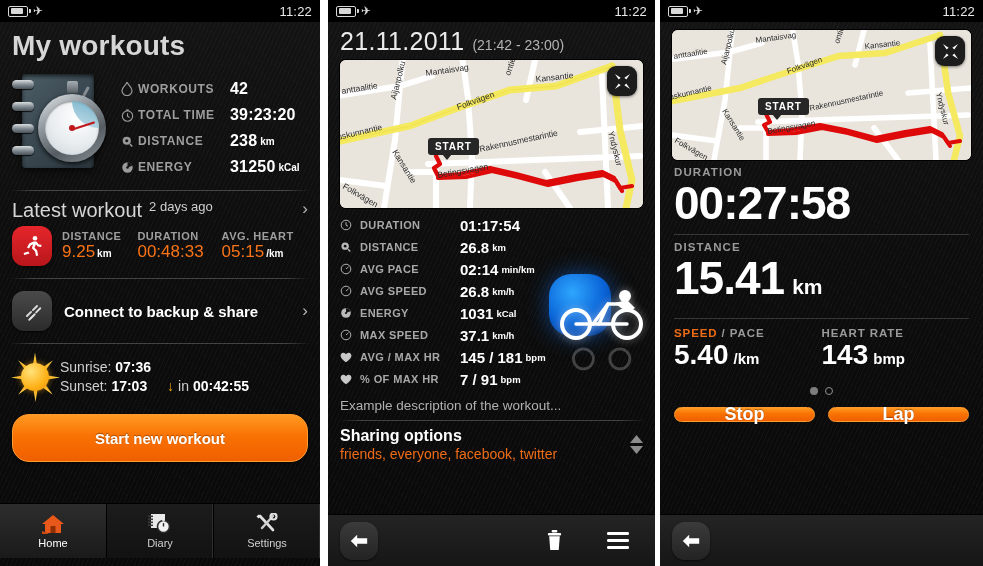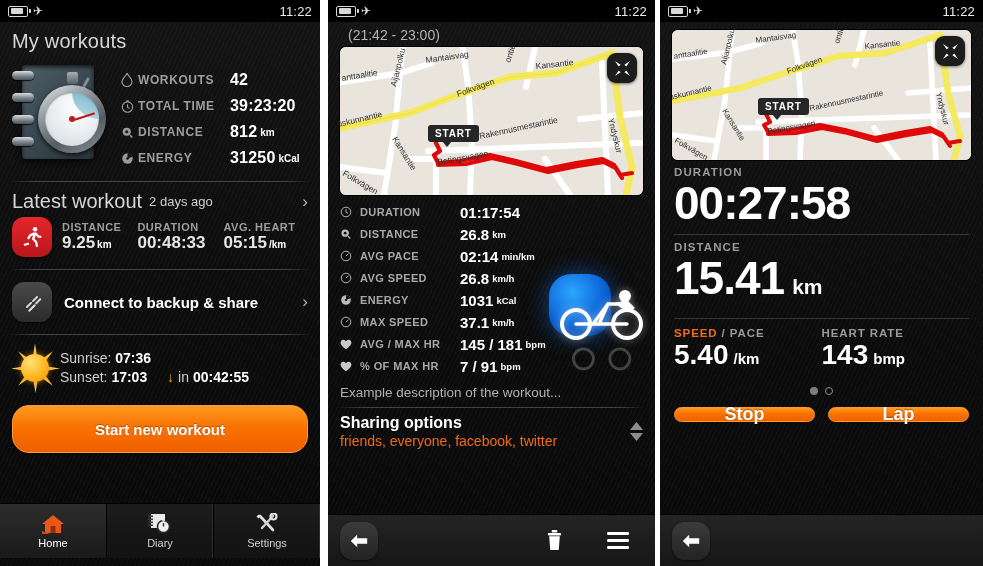--- a/index.html
+++ b/index.html
@@ -31,21 +31,21 @@
   .batt{ width:20px; height:11px; border:1.6px solid #d8d8d8; border-radius:2px; position:relative;
          display:inline-block; }
   .batt:after{ content:""; position:absolute; right:-3.5px; top:2.5px; width:2px; height:4px;
                background:#d8d8d8; border-radius:0 1px 1px 0; }
   .batt i{ position:absolute; left:1.5px; top:1.5px; bottom:1.5px; width:72%; background:#d8d8d8;
            display:block; border-radius:1px; }
   .plane{ font-size:12px; color:#e2e2e2; line-height:1; transform:rotate(0deg); }
   .sb-time{ margin-left:auto; font-size:13px; color:#eaeaea; letter-spacing:.2px; }
 
   
-  .p1-title{ font-size:20px; color:#d6d6d6; font-weight:400; padding:8px 0 4px 12px; letter-spacing:.2px; }
+  .p1-title{ font-size:28px; color:#d6d6d6; font-weight:700; padding:8px 0 4px 12px; letter-spacing:.2px; }
   .p1-hero{ display:flex; padding:4px 10px 0 8px; height:120px; }
   .stopwatch{ width:102px; height:110px; position:relative; flex:0 0 102px; }
   .notebook{ position:absolute; left:14px; top:4px; width:72px; height:94px; border-radius:4px;
      background:linear-gradient(135deg,#4e5f68 0%,#3c4b54 40%,#2c373e 100%);
      box-shadow:0 2px 4px rgba(0,0,0,.7) inset, 0 3px 6px rgba(0,0,0,.6); }
   .rings{ position:absolute; left:4px; top:10px; }
   .ring{ width:22px; height:9px; border-radius:5px; margin-bottom:13px;
      background:linear-gradient(180deg,#d9dde0,#7c868d 55%,#4a5258);
      box-shadow:0 1px 1px rgba(0,0,0,.8); }
   .watch{ position:absolute; left:26px; top:16px; width:76px; height:78px; }
@@ -69,32 +69,32 @@
 
   .stats{ flex:1; padding:6px 0 0 6px; }
   .srow{ display:flex; align-items:center; height:26px; }
   .sicon{ width:22px; color:#9a9a9a; display:flex; align-items:center; justify-content:center; }
   .slabel{ width:92px; font-size:12px; font-weight:bold; color:#9e9e9e; letter-spacing:.6px; }
   .sval{ font-size:16px; font-weight:bold; color:#fff; letter-spacing:.2px; }
   .sunit{ font-size:10px; font-weight:bold; color:#fff; margin-left:3px; }
 
   .divider{ height:1px; background:linear-gradient(90deg,rgba(255,255,255,0),rgba(255,255,255,.22) 8%,rgba(255,255,255,.22) 92%,rgba(255,255,255,0)); margin:4px 10px; }
 
-  .latest-head{ display:flex; align-items:center; padding:4px 12px 2px; }
+  .latest-head{ display:flex; align-items:flex-start; padding:4px 12px 2px; }
   .latest-head .h{ font-size:20px; color:#d6d6d6; }
   .latest-head .sub{ font-size:13px; color:#cfcfcf; margin-left:7px; }
   .chev{ margin-left:auto; font-size:17px; color:#b5b5b5; }
 
   .latest-body{ display:flex; align-items:center; padding:2px 12px 8px; gap:10px; }
   .run-ic{ width:40px; height:40px; border-radius:12px; background:linear-gradient(180deg,#e5262b,#b8161b);
      display:flex; align-items:center; justify-content:center; flex:0 0 40px;
      box-shadow:0 1px 3px rgba(0,0,0,.7); }
   .metrics{ display:flex; gap:16px; }
   .m .mh{ font-size:11px; font-weight:bold; color:#9e9e9e; letter-spacing:.5px; }
-  .m .mv{ font-size:17px; font-weight:bold; color:#e5e5e5; }
+  .m .mv{ font-size:17px; font-weight:normal; color:#f97316; }
   .m .mu{ font-size:10px; font-weight:bold; color:#fff; margin-left:2px; }
 
   .connect-row{ display:flex; align-items:center; padding:8px 12px; gap:12px; }
   .link-ic{ width:40px; height:40px; border-radius:12px;
      background:linear-gradient(180deg,#4a4a4a,#2b2b2b); display:flex; align-items:center;
      justify-content:center; flex:0 0 40px; box-shadow:0 1px 2px rgba(0,0,0,.7); }
   .connect-row .ct{ font-size:15px; font-weight:bold; color:#fff; }
 
   .sun-row{ display:flex; align-items:center; padding:6px 12px; gap:2px; }
   .sun{ width:46px; height:46px; position:relative; flex:0 0 46px; }
@@ -260,21 +260,21 @@
           </div>
           <div class="srow">
             <span class="sicon">
               <svg width="13" height="13" viewBox="0 0 14 14">
                   <circle cx="6.2" cy="6.2" r="4.4" fill="#9a9a9a"></circle>
                   <circle cx="6.2" cy="6.2" r="1.7" fill="#1a1a1a"></circle>
                   <path d="M9.6 9.8l2.6 2.6" stroke="#9a9a9a" stroke-width="1.6"></path>
                 </svg>
             </span>
             <span class="slabel">DISTANCE</span>
-            <span class="sval">812</span>
+            <span class="sval">238</span>
             <span class="sunit">km</span>
           </div>
           <div class="srow">
             <span class="sicon">
               <svg width="13" height="13" viewBox="0 0 14 14">
                   <circle cx="7" cy="7" r="5.6" fill="#9a9a9a"></circle>
                   <path d="M7 7 L7 1.4 A5.6 5.6 0 0 1 12.2 5" fill="#131313"></path>
                   <circle cx="7" cy="7" r="1.4" fill="#131313"></circle>
                 </svg>
             </span>
@@ -417,20 +417,21 @@
         <div class="sb-left">
           <span class="batt">
               <i></i>
             </span>
           <span class="plane">✈</span>
         </div>
         <div class="sb-time">11:22</div>
       </div>
 
       <div class="p2-date">
+        <span class="d">21.11.2011</span>
         <span class="t">(21:42 - 23:00)</span>
       </div>
 
       <div class="map">
         <svg width="100%" height="100%" viewBox="0 0 303 148" preserveAspectRatio="none">
           <rect width="303" height="148" fill="#e9e5dd"></rect>
           <g stroke="#ffffff" stroke-width="6" fill="none" stroke-linecap="round">
             <path d="M-4 36 L60 26 L92 16"></path>
               <path d="M63 -4 L60 26 L55 80 L44 148"></path>
             <path d="M122 -4 L128 38 L132 96 L130 148"></path>

